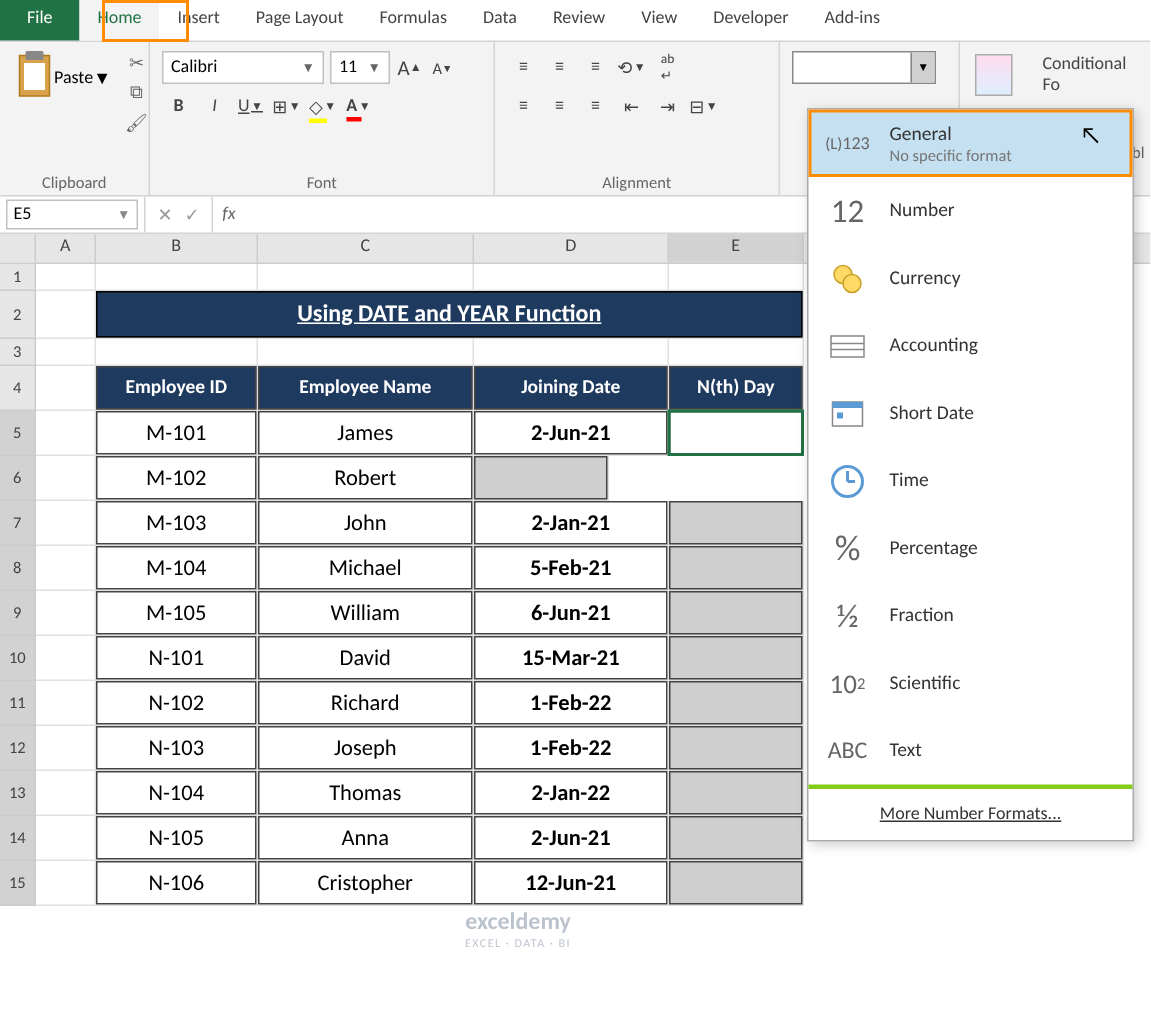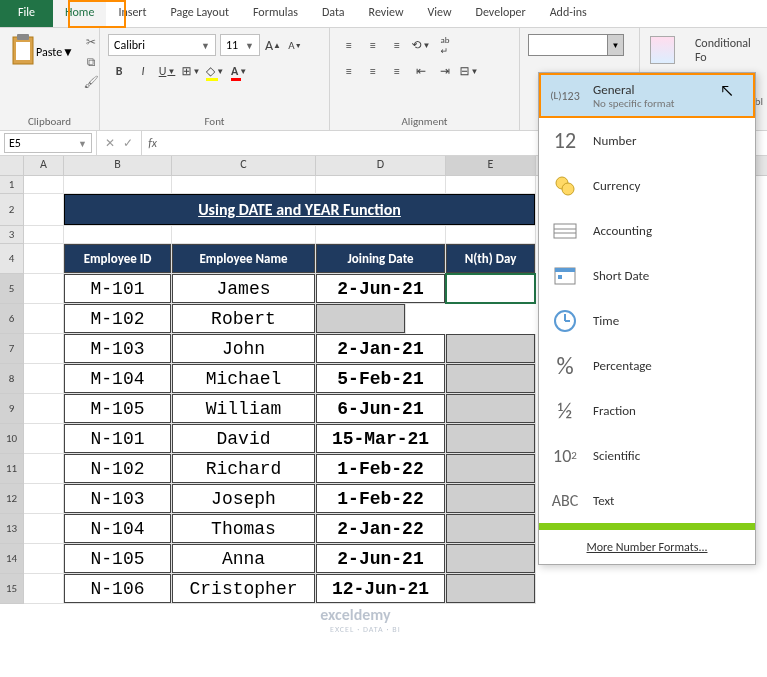--- a/index.html
+++ b/index.html
@@ -43,21 +43,21 @@
 .cond-icon { width: 28px; height: 28px; background: linear-gradient(#fde, #def); border: 1px solid #aaa; }
 
 
 .format-dropdown { position: absolute; left: 538px; top: 72px; width: 218px; background: #fff; border: 1px solid #aaa; box-shadow: 2px 2px 8px rgba(0,0,0,0.2); z-index: 100; }
 .fd-item { display: flex; align-items: center; padding: 6px 8px; gap: 10px; cursor: pointer; min-height: 45px; }
 .fd-icon { width: 36px; height: 30px; display: flex; align-items: center; justify-content: center; color: #666; font-size: 20px; flex-shrink: 0; }
 .fd-text { display: flex; flex-direction: column; }
 .fd-label { font-size: 13px; color: #333; }
 .fd-sub { font-size: 11px; color: #777; }
 .fd-item.selected { background: #c5e0f0; outline: 2px solid #ff8c00; outline-offset: -2px; }
-.fd-sep { border-top: 7px solid #84cc16; padding: 10px; text-align: center; }
+.fd-sep { border-top: 3px solid #84cc16; padding: 10px; text-align: center; }
 .fd-sep span { color: #333; font-size: 12px; text-decoration: underline; cursor: pointer; }
 
 
 .fbar { display: flex; align-items: center; border-bottom: 1px solid #d4d4d4; height: 25px; background: #fff; }
 .namebox { border: 1px solid #c0c0c0; width: 88px; height: 20px; margin: 2px 4px; padding: 0 4px; display: flex; align-items: center; justify-content: space-between; }
 .namebox .arr { font-size: 9px; color: #888; }
 .fx-btns { display: flex; gap: 0; border-left: 1px solid #d4d4d4; border-right: 1px solid #d4d4d4; height: 100%; align-items: center; padding: 0 4px; color: #999; }
 .fx-label { font-style: italic; color: #666; padding: 0 6px; }
 
 
@@ -65,30 +65,30 @@
 .col-headers { display: flex; background: #e6e6e6; border-bottom: 1px solid #ccc; height: 20px; }
 .corner { width: 24px; border-right: 1px solid #ccc; background: #e6e6e6; }
 .col-h { border-right: 1px solid #ccc; text-align: center; padding: 1px; color: #444; flex-shrink: 0; }
 .row { display: flex; position: relative; }
 .row-h { width: 24px; background: #e6e6e6; border-right: 1px solid #ccc; border-bottom: 1px solid #ccc; text-align: center; font-size: 11px; color: #444; padding: 1px; display: flex; align-items: center; justify-content: center; flex-shrink: 0; }
 .cell { border-right: 1px solid #e0e0e0; border-bottom: 1px solid #e0e0e0; padding: 0; flex-shrink: 0; background: #fff; display: flex; align-items: center; justify-content: center; }
 .row-h.sel, .col-h.sel { background: #d2d2d2; }
 
 .title-banner { background: #1f3a5f; color: #fff; font-weight: bold; text-decoration: underline; font-size: 16px; display: flex; align-items: center; justify-content: center; border: 1px solid #000; height: 100%; width: 100%; }
 .th-cell { background: #1f3a5f; color: #fff; font-weight: bold; font-size: 13px; display: flex; align-items: center; justify-content: center; border: 1px solid #444; height: 100%; width: 100%; }
-.data-cell { font-size: 18px; color: #000; display: flex; align-items: center; justify-content: center; border: 1px solid #444; height: 100%; width: 100%; background: #fff; font-family: Liberation Mono, monospace; }
+.data-cell { font-size: 15px; color: #000; display: flex; align-items: center; justify-content: center; border: 1px solid #444; height: 100%; width: 100%; background: #fff; }
 .data-cell.bold { font-weight: bold; }
 .sel-cell { background: #cfcfcf; }
 .active-cell { background: #fff !important; outline: 2px solid #217346; outline-offset: -1px; }
 
 .colA { width: 40px; } .colB { width: 108px; } .colC { width: 144px; } .colD { width: 130px; } .colE { width: 90px; }
 
 .watermark { position: absolute; left: 310px; top: 605px; opacity: 0.3; display: flex; flex-direction: column; align-items: center; pointer-events: none; color: #1f3a5f; }
 .watermark .logo { font-size: 16px; font-weight: bold; }
-.watermark .tag { font-size: 8px; letter-spacing: 1px; margin-left: 20px; }
+.watermark .tag { font-size: 8px; letter-spacing: 1px; }
 
 .cursor-icon { position: absolute; left: 720px; top: 81px; font-size: 16px; color: #000; z-index: 101; pointer-events: none; }
 </style>
 </head>
 <body>
 
 <div class="menubar">
   <div class="tab file">File</div>
   <div class="tab active">Home</div>
   <div class="tab">Insert</div>

